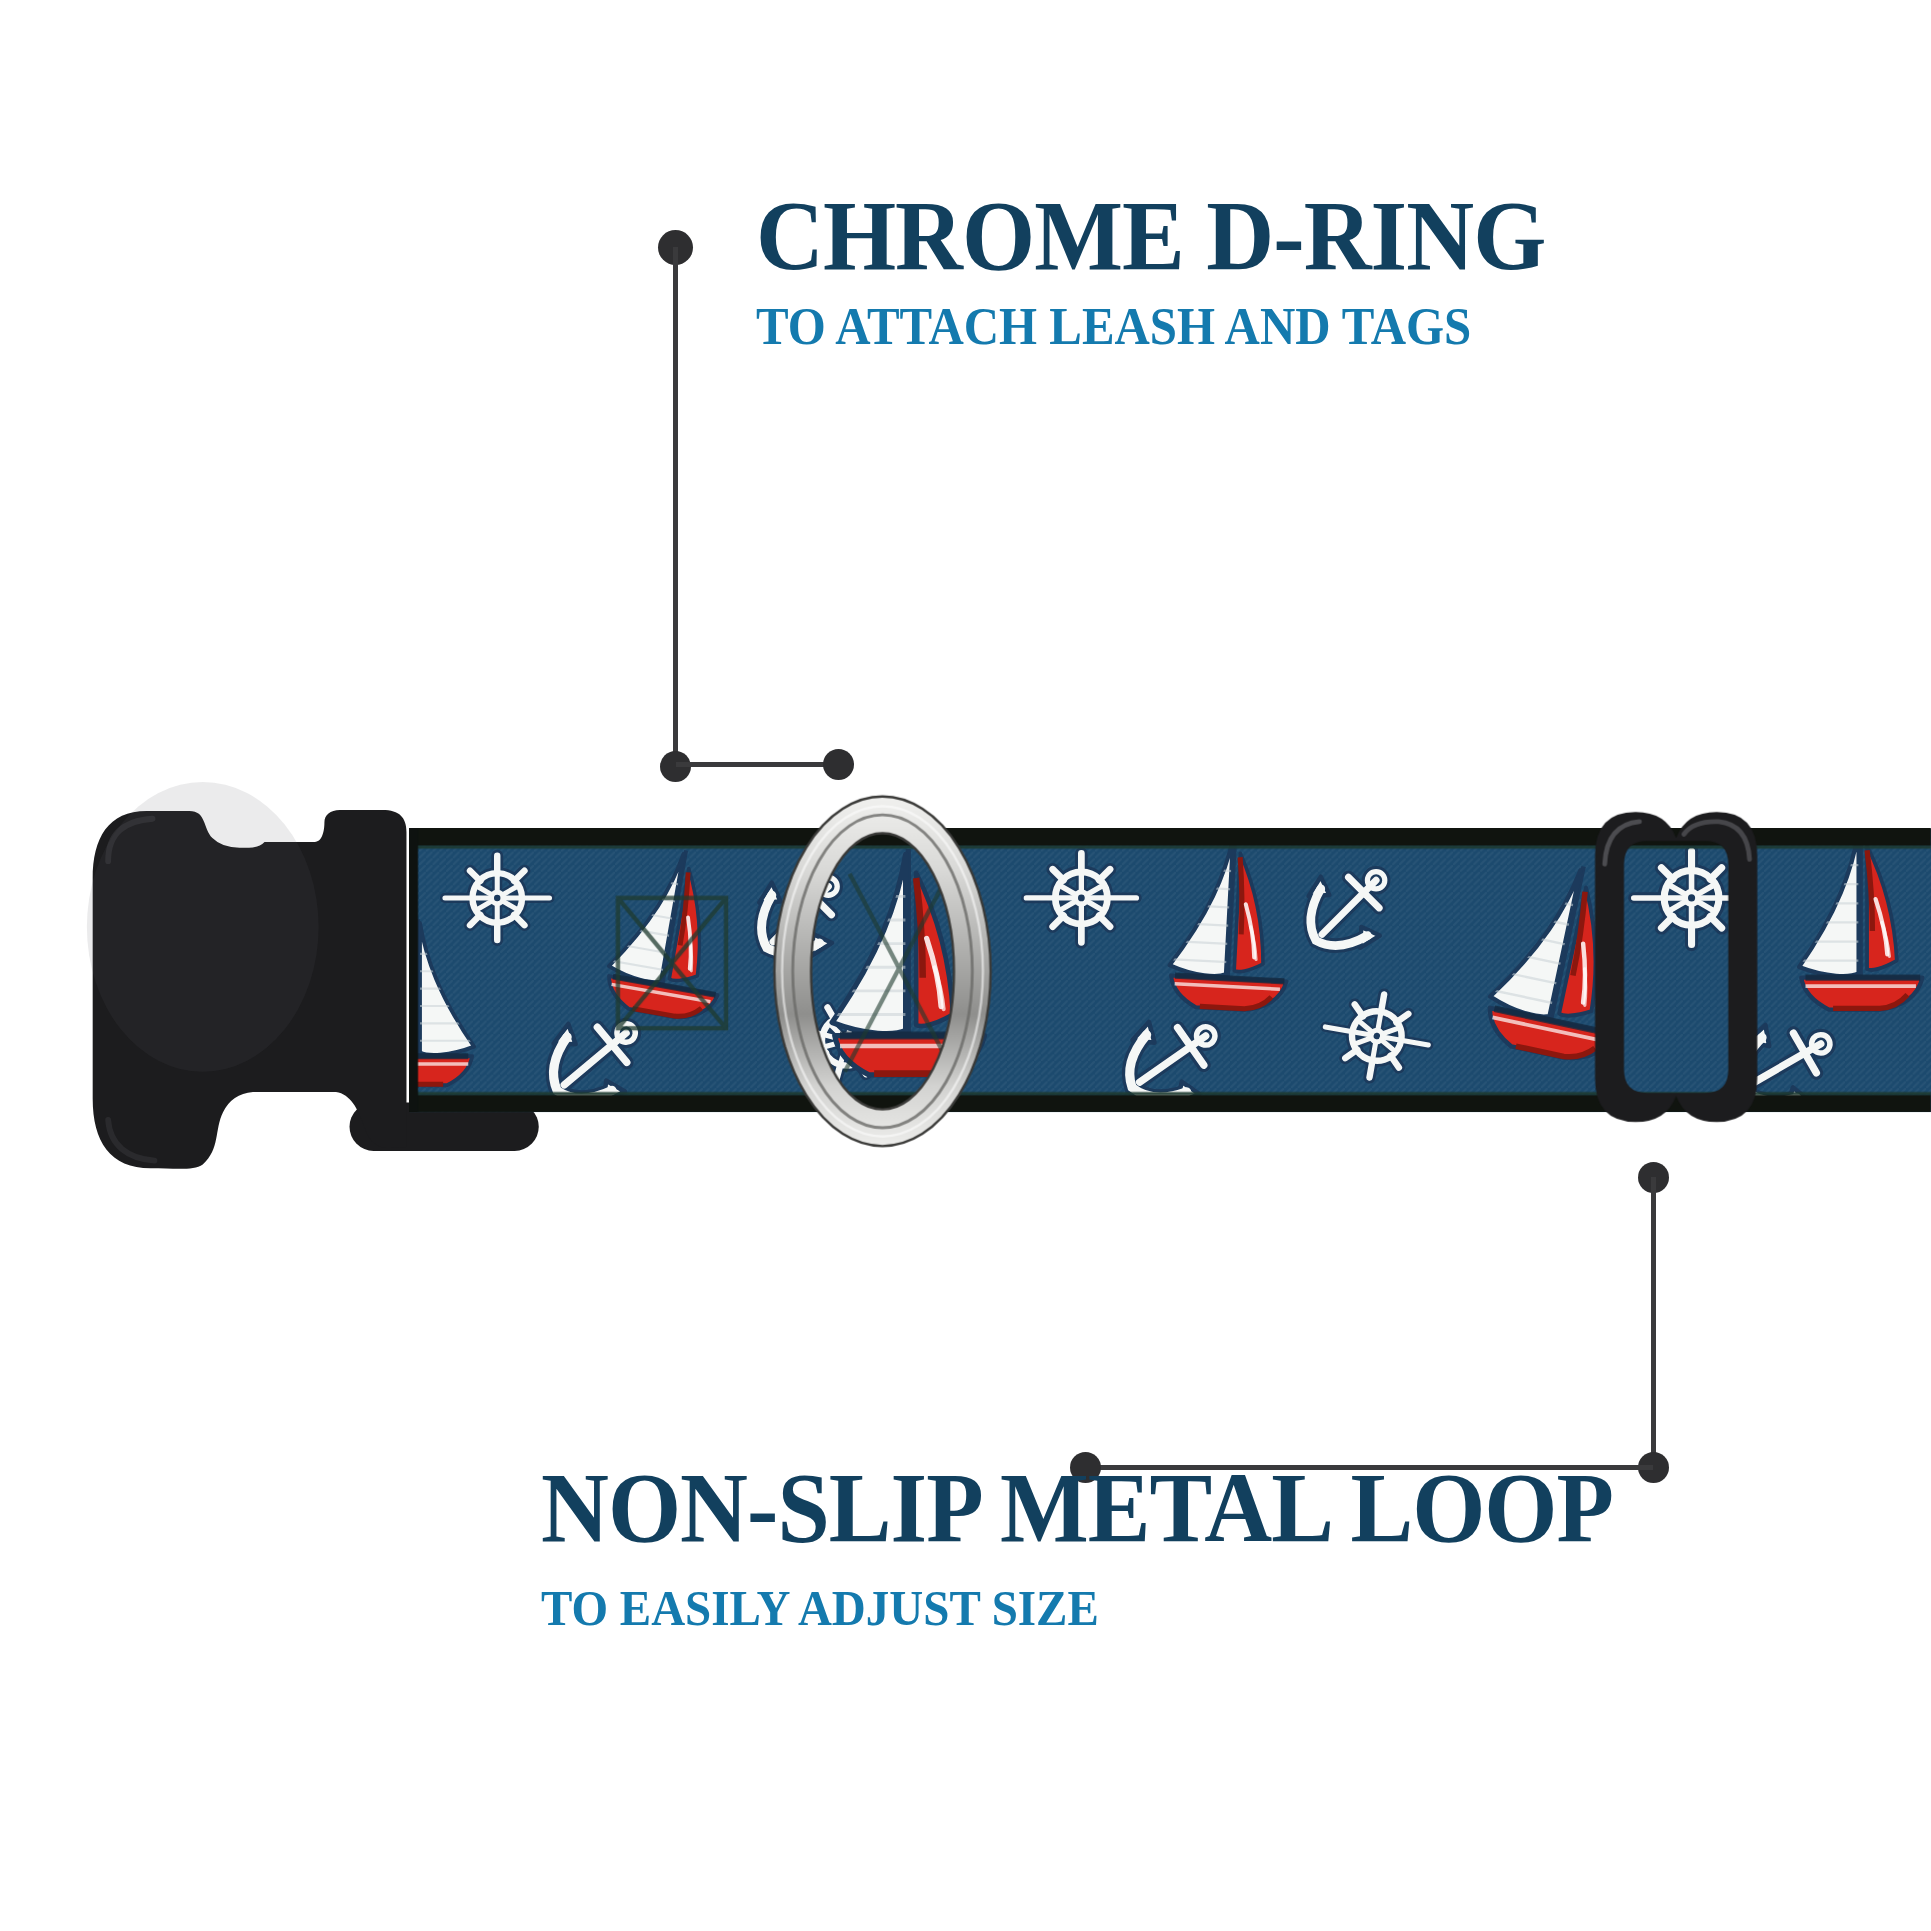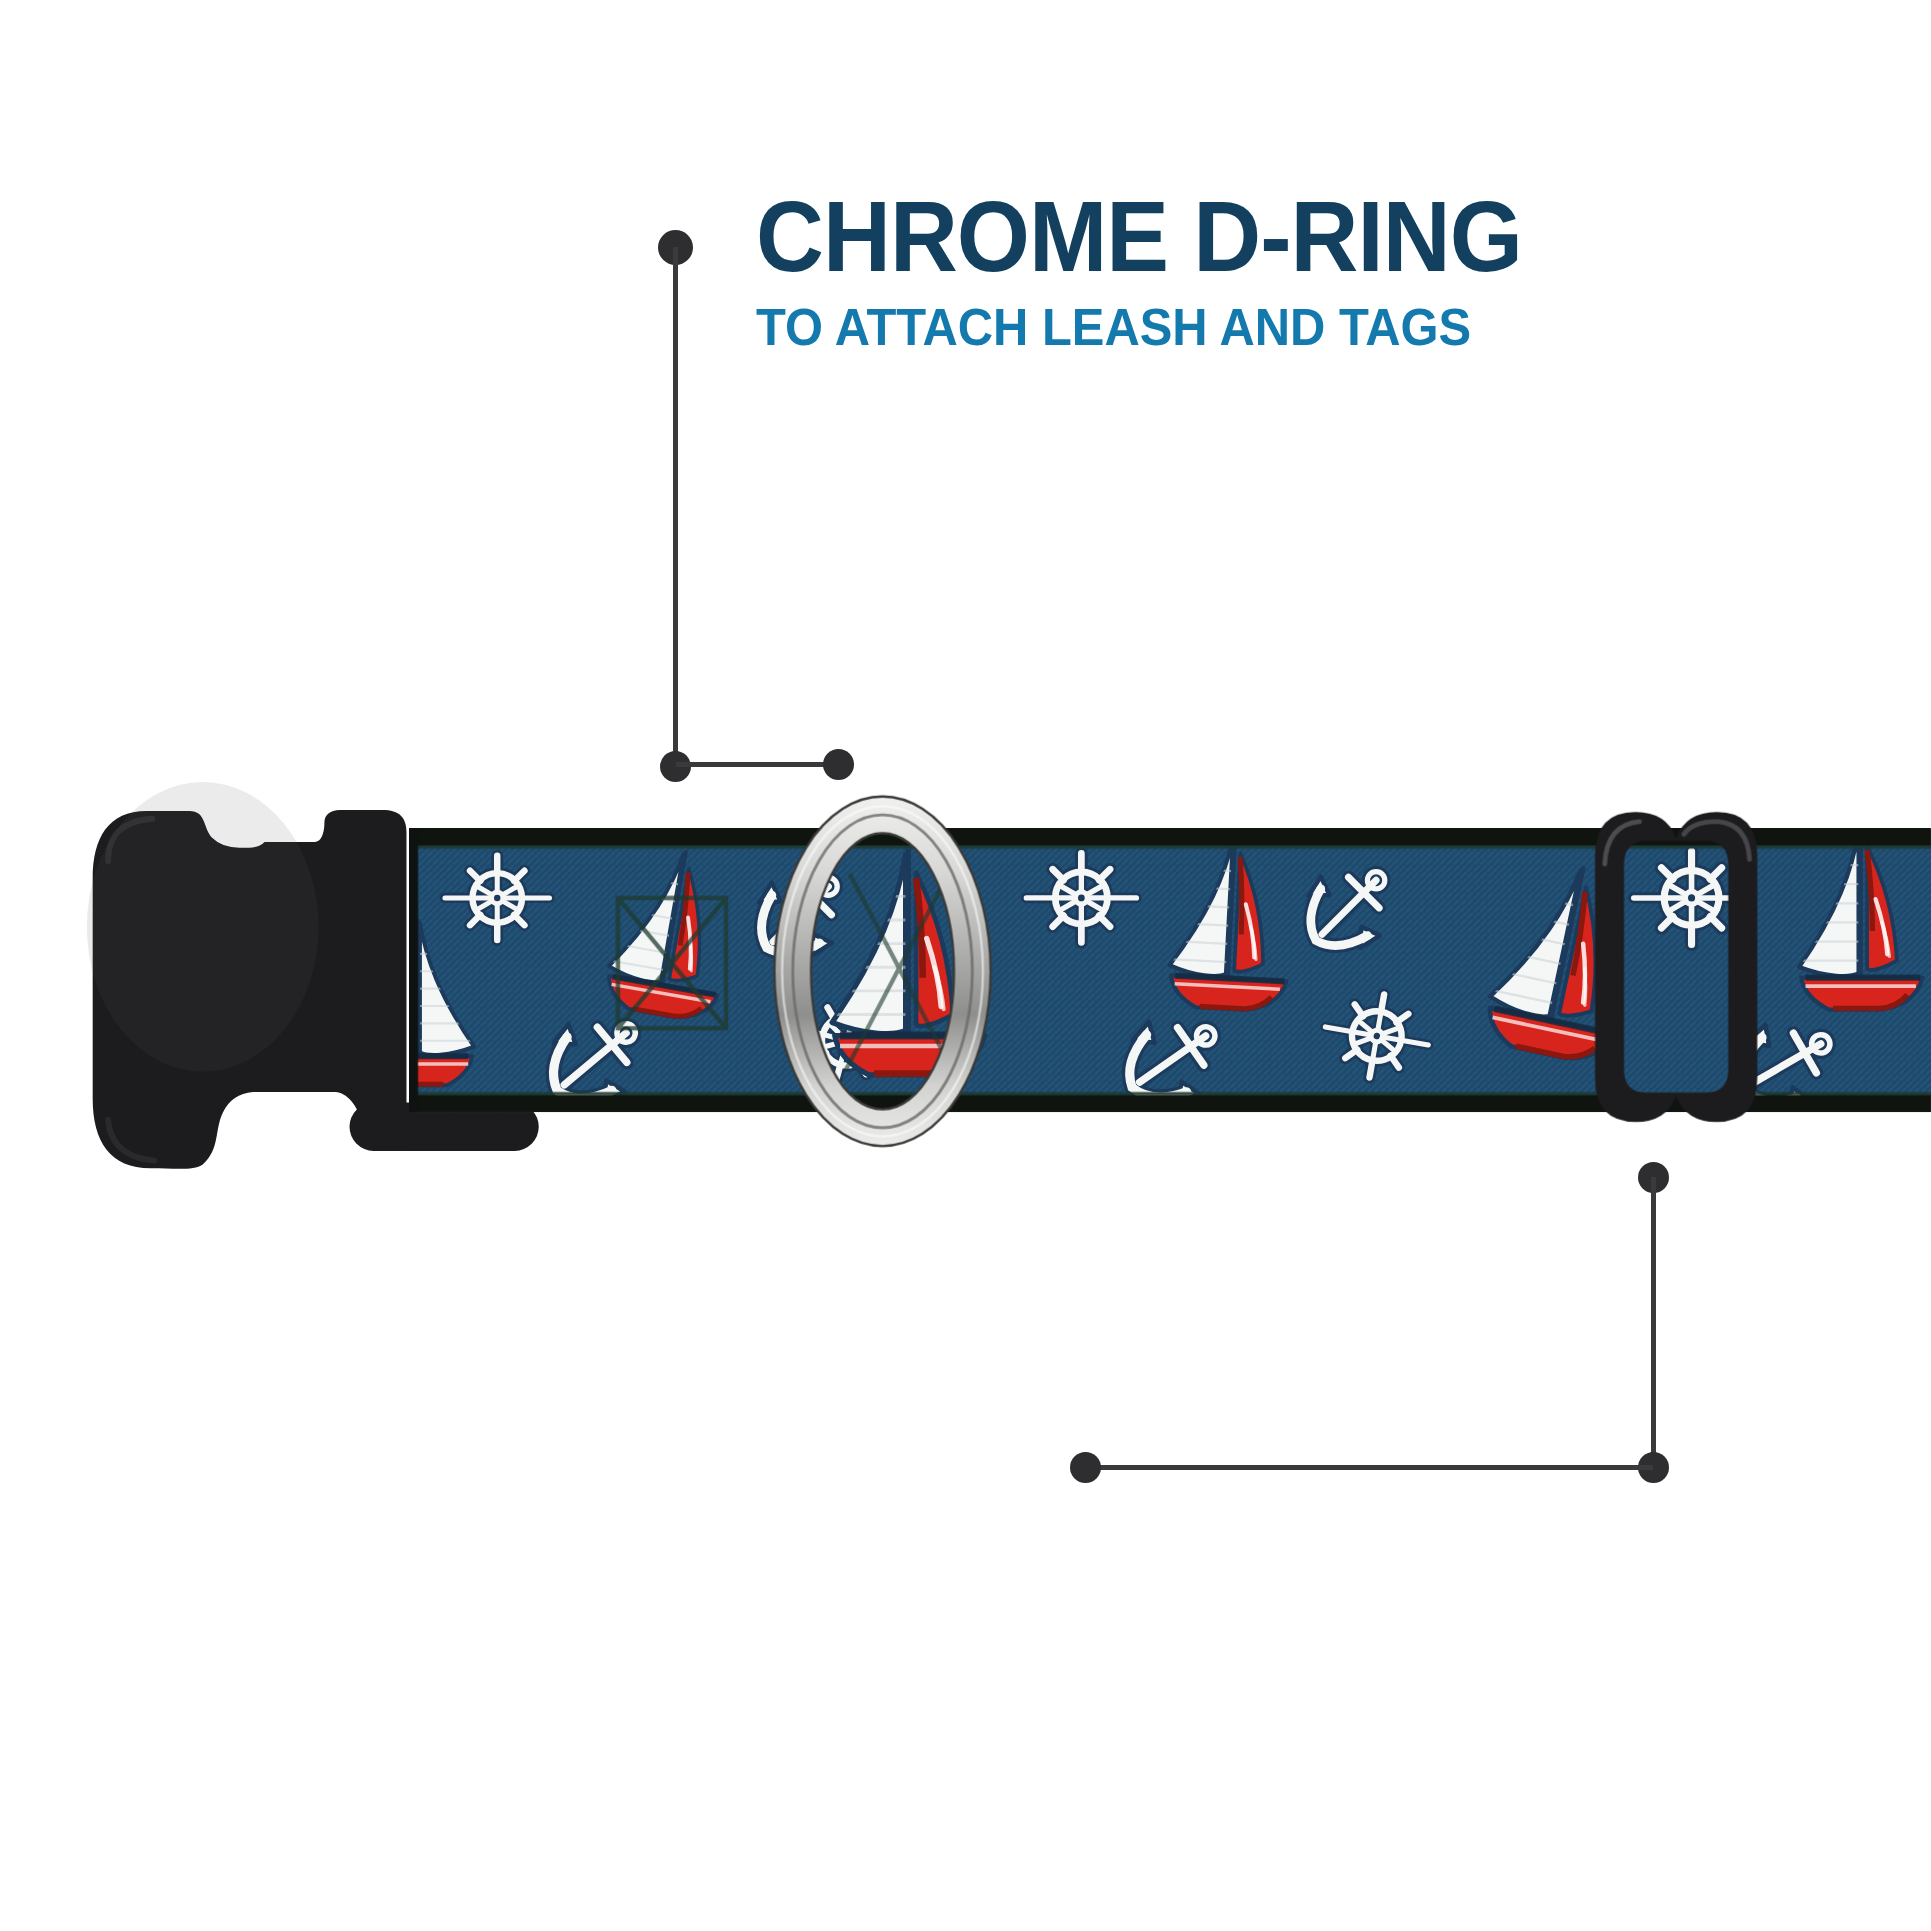--- a/index.html
+++ b/index.html
@@ -1,17 +1,17 @@
 <!DOCTYPE html>
 <html style="--title: #12405e; --subtitle: #147aae; --callout: #2e2e30; --collar-navy: #1c4a6e; --collar-edge: #10140f; --motif-white: #f5f7f6; --motif-outline: #1c3a5c; --motif-red: #d7251d; --motif-red-dark: #8c170e; --hardware-black: #1c1c1e; --chrome-light: #f2f2f0; --chrome-dark: #8f8f8d;"><head>
 <meta charset="utf-8">
 <style>
   html,body{margin:0;padding:0;background:#ffffff;}
   .stage{position:relative;width:1931px;height:1931px;background:#fff;overflow:hidden;
-         font-family:Liberation Sans, sans-serif;}
+         font-family:Liberation Serif, serif;}
   
   .callout{position:absolute;}
   .callout h1{margin:0;font-size:100px;font-weight:700;line-height:1;
               color:var(--title,#12405e);letter-spacing:-1px;white-space:nowrap;
               transform:scaleX(.94);transform-origin:left top;}
   .callout p{margin:15.4px 0 0 0;font-size:52px;font-weight:700;line-height:1;
              color:var(--subtitle,#147aae);letter-spacing:0;white-space:nowrap;
              transform:scaleX(.94);transform-origin:left top;}
   .callout-top{left:756px;top:186px;}
   .callout-bottom{left:541px;top:1458px;}
@@ -182,15 +182,19 @@
   <div class="cline" style="left:673px;top:247px;width:4.8px;height:519px"></div>
   <div class="dot" style="left:660px;top:751px;width:31px;height:31px"></div>
   <div class="cline" style="left:676px;top:762px;width:162px;height:4.8px"></div>
   <div class="dot" style="left:823px;top:749px;width:31px;height:31px"></div>
 
   <div class="dot" style="left:1638px;top:1162px;width:31px;height:31px"></div>
   <div class="cline" style="left:1651px;top:1177px;width:4.8px;height:291px"></div>
   <div class="dot" style="left:1638px;top:1452px;width:31px;height:31px"></div>
   <div class="cline" style="left:1085px;top:1465px;width:568px;height:4.8px"></div>
   <div class="dot" style="left:1070px;top:1452px;width:31px;height:31px"></div>
+  <section class="callout callout-bottom">
+    <h1>NON-SLIP METAL LOOP</h1>
+    <p>TO EASILY ADJUST SIZE</p>
+  </section>
 
 </div>
 
 
 </body></html>

